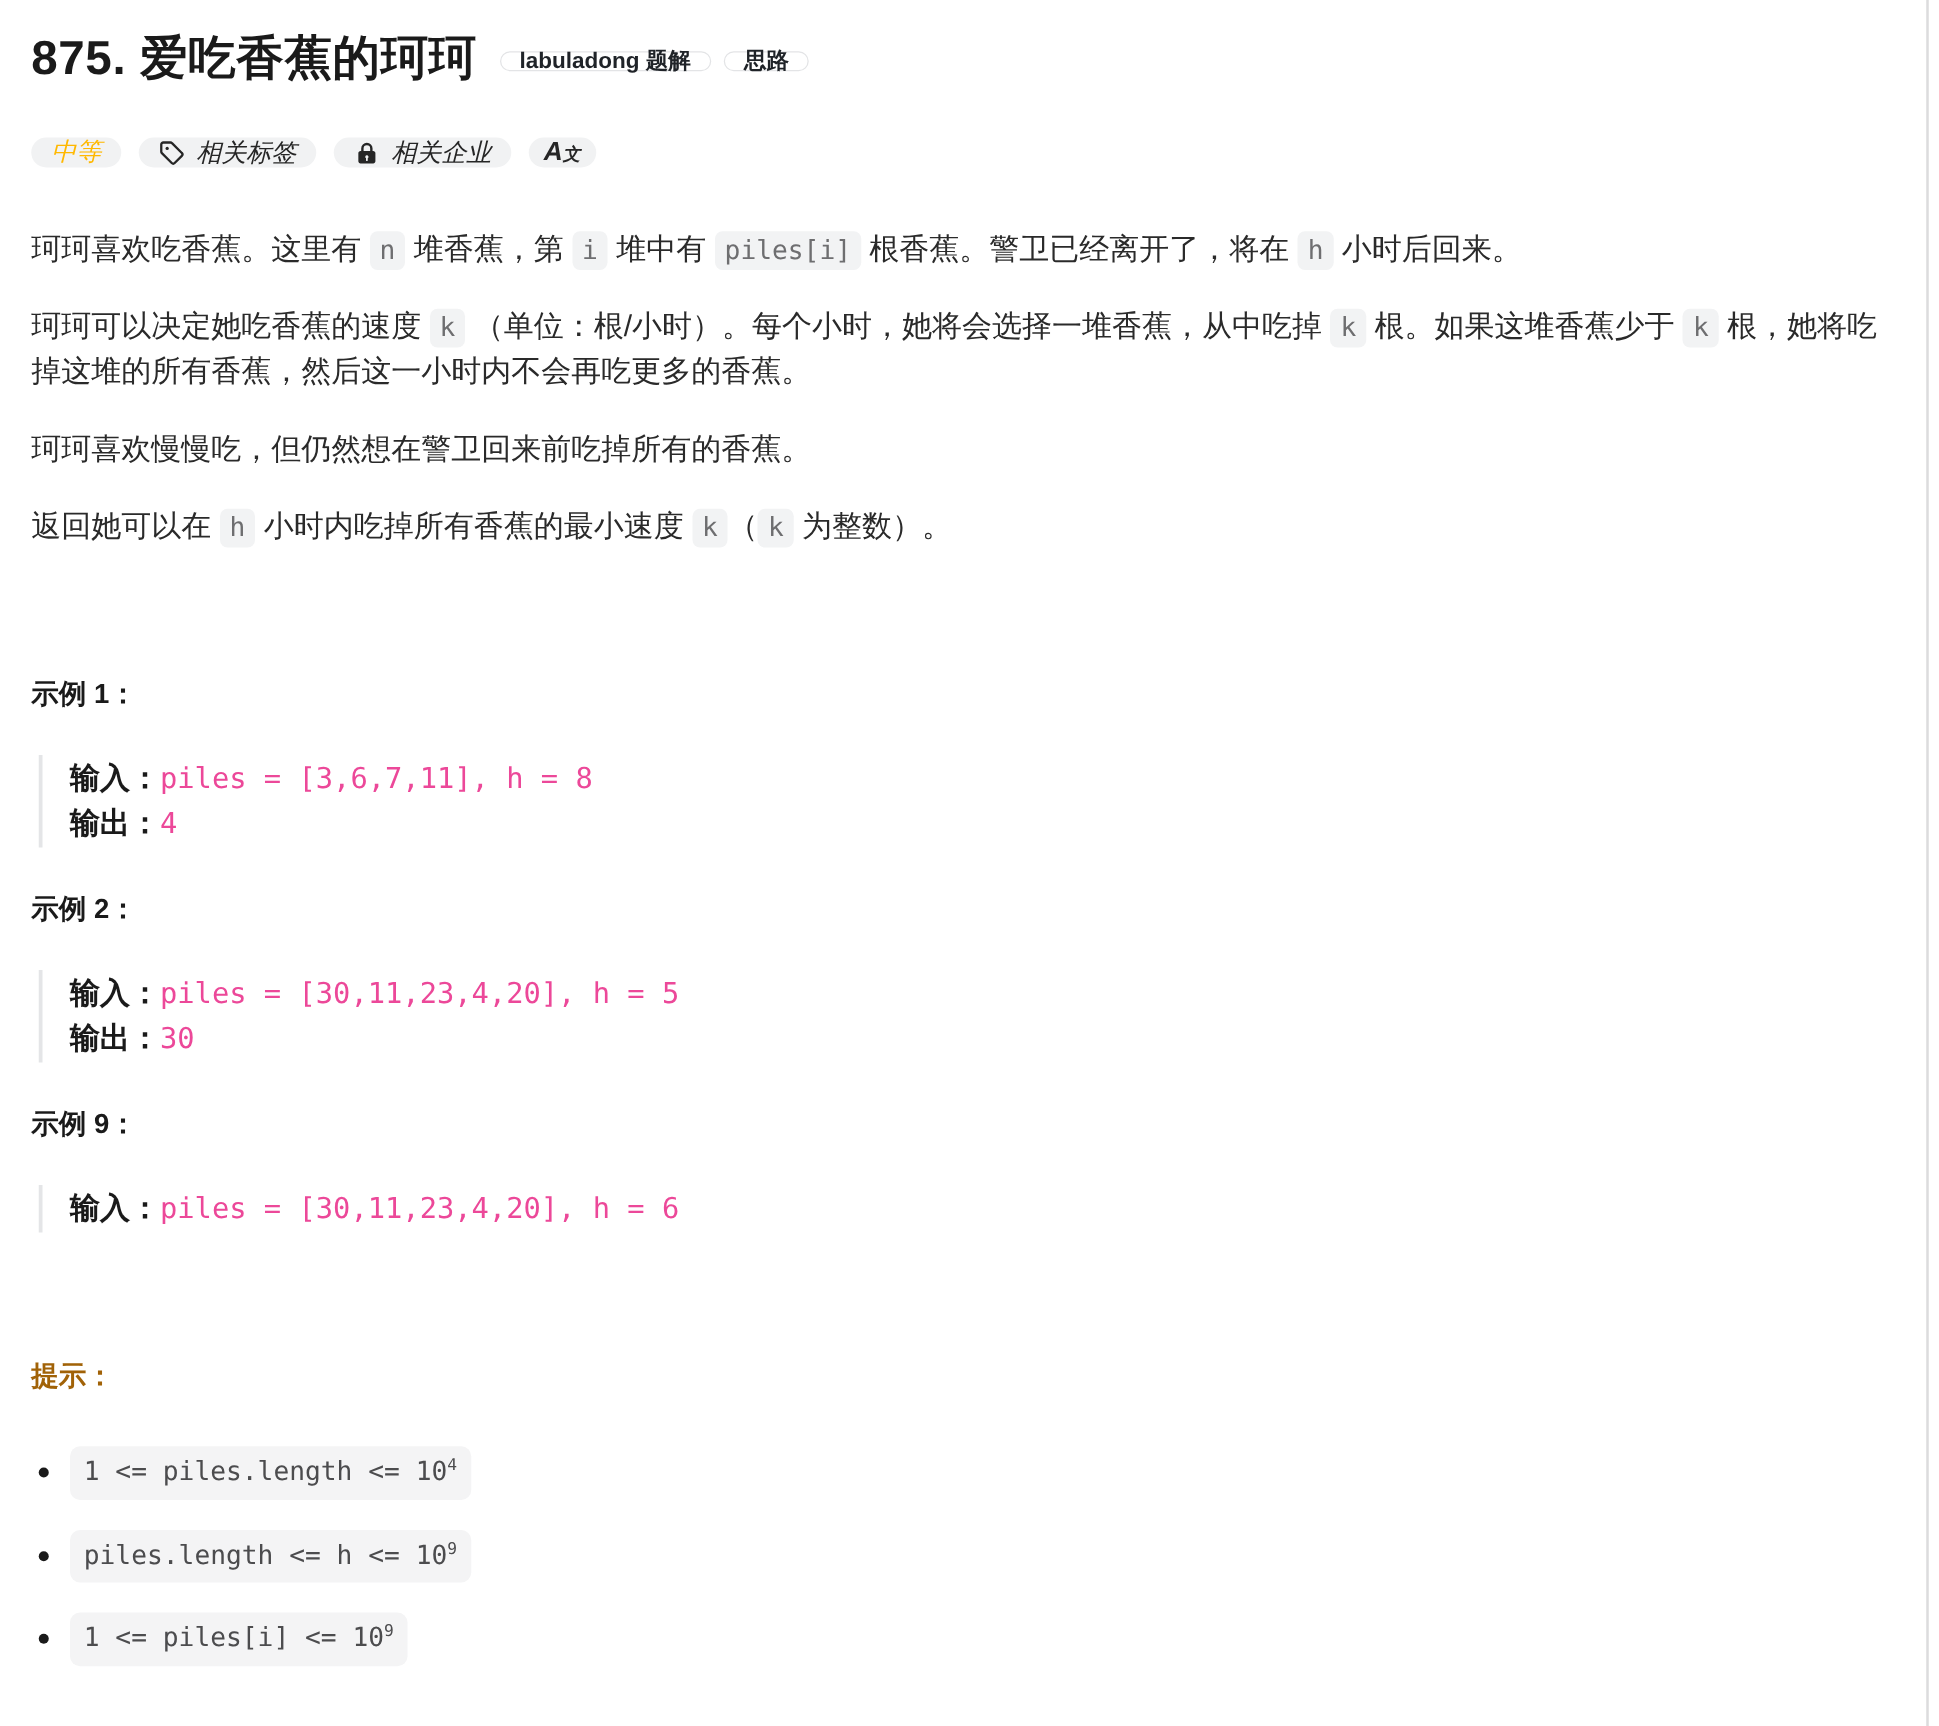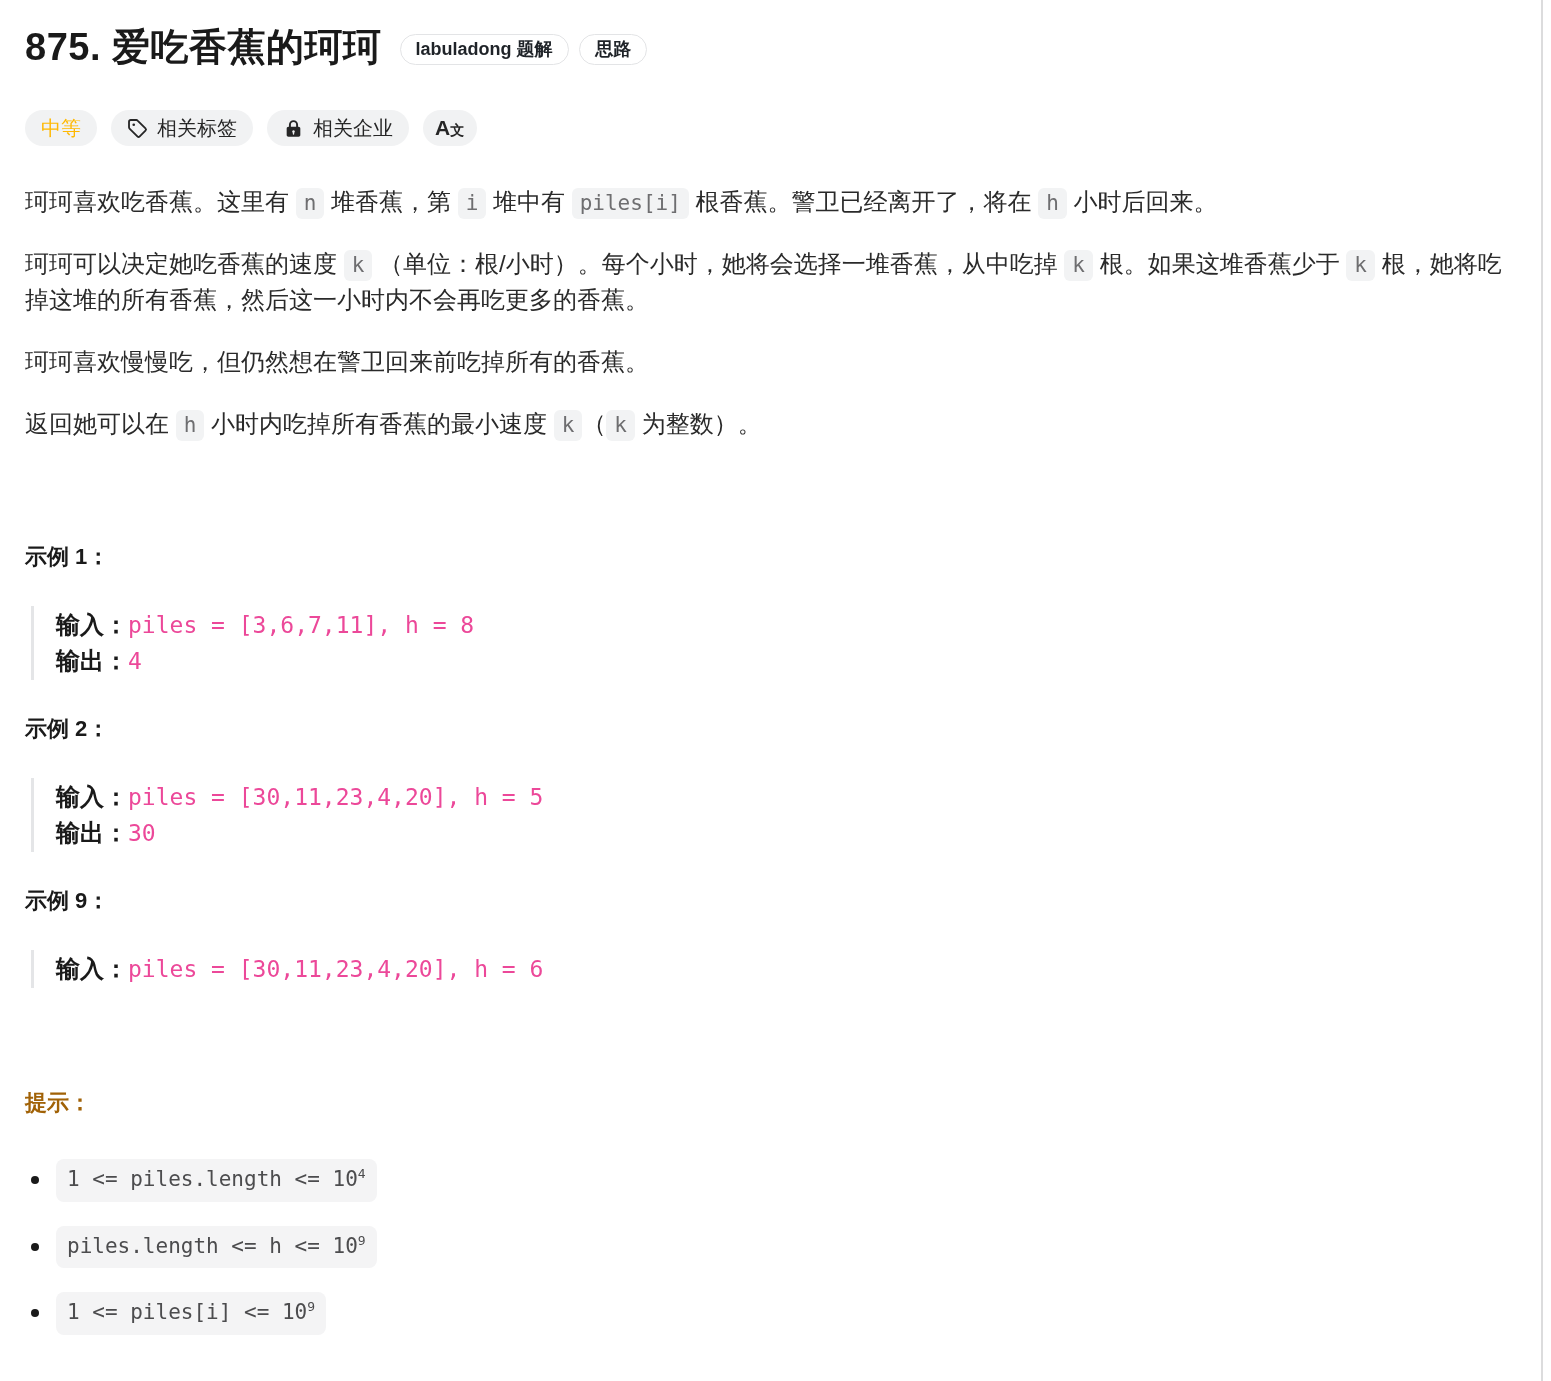--- a/index.html
+++ b/index.html
@@ -12,46 +12,46 @@
     font-size: 24px; line-height: 1.5;
     color: #262626;
   }
   .main { padding: 24px 36px 0 25px; }
 
   
   .title-row { display: flex; align-items: center; gap: 18px; }
   .page-title { font-size: 38px; line-height: 46px; font-weight: 700; color: #1a1a1a; letter-spacing: 0.5px; }
   .badge {
     display: inline-flex; align-items: center;
-    height: 31px; padding: 0 15px;
+    height: 16px; padding: 0 15px;
     border: 1.5px solid #e3e4e6; border-radius: 9999px;
     background: #ffffff;
     font-size: 18px; font-weight: 700; color: #1f2328;
     cursor: pointer; white-space: nowrap;
   }
   .badge + .badge { margin-left: 4px; }
 
   
   .pill-row { display: flex; align-items: center; gap: 14px; margin-top: 40px; }
   .pill {
     display: inline-flex; align-items: center; gap: 9px;
-    height: 36px; padding: 0 16px;
+    height: 24px; padding: 0 16px;
     background: #f1f2f3; border: none; border-radius: 19px;
     font-family: inherit; font-size: 20px; color: #262626;
-    cursor: pointer; white-space: nowrap;
+    cursor: pointer; white-space: nowrap; font-style: italic;
   }
   .pill .icon { display: inline-flex; width: 21px; height: 21px; color: #262626; }
   .pill .icon svg { width: 100%; height: 100%; }
   .pill-difficulty { color: #ffb800; padding: 0 16px; cursor: default; }
   .pill-translate { padding: 0 12px; font-weight: 700; letter-spacing: 1px; }
   .pill-translate .glyph-a { font-size: 21px; font-weight: 700; }
   .pill-translate .glyph-wen { font-size: 14px; font-weight: 700; margin-left: -1px; }
 
   
-  .desc { margin-top: 38px; max-width: 1492px; }
+  .desc { margin-top: 48px; max-width: 1492px; }
   .desc p { margin-bottom: 26px; color: #2a2a2a; }
   code.inline-code {
     font-family: "DejaVu Sans Mono", "Liberation Mono", monospace;
     font-size: 21px; line-height: 1;
     color: #6e6e70;
     background: #f2f3f4;
     border-radius: 6px;
     padding: 3px 8px 4px 8px;
     white-space: nowrap;
   }

